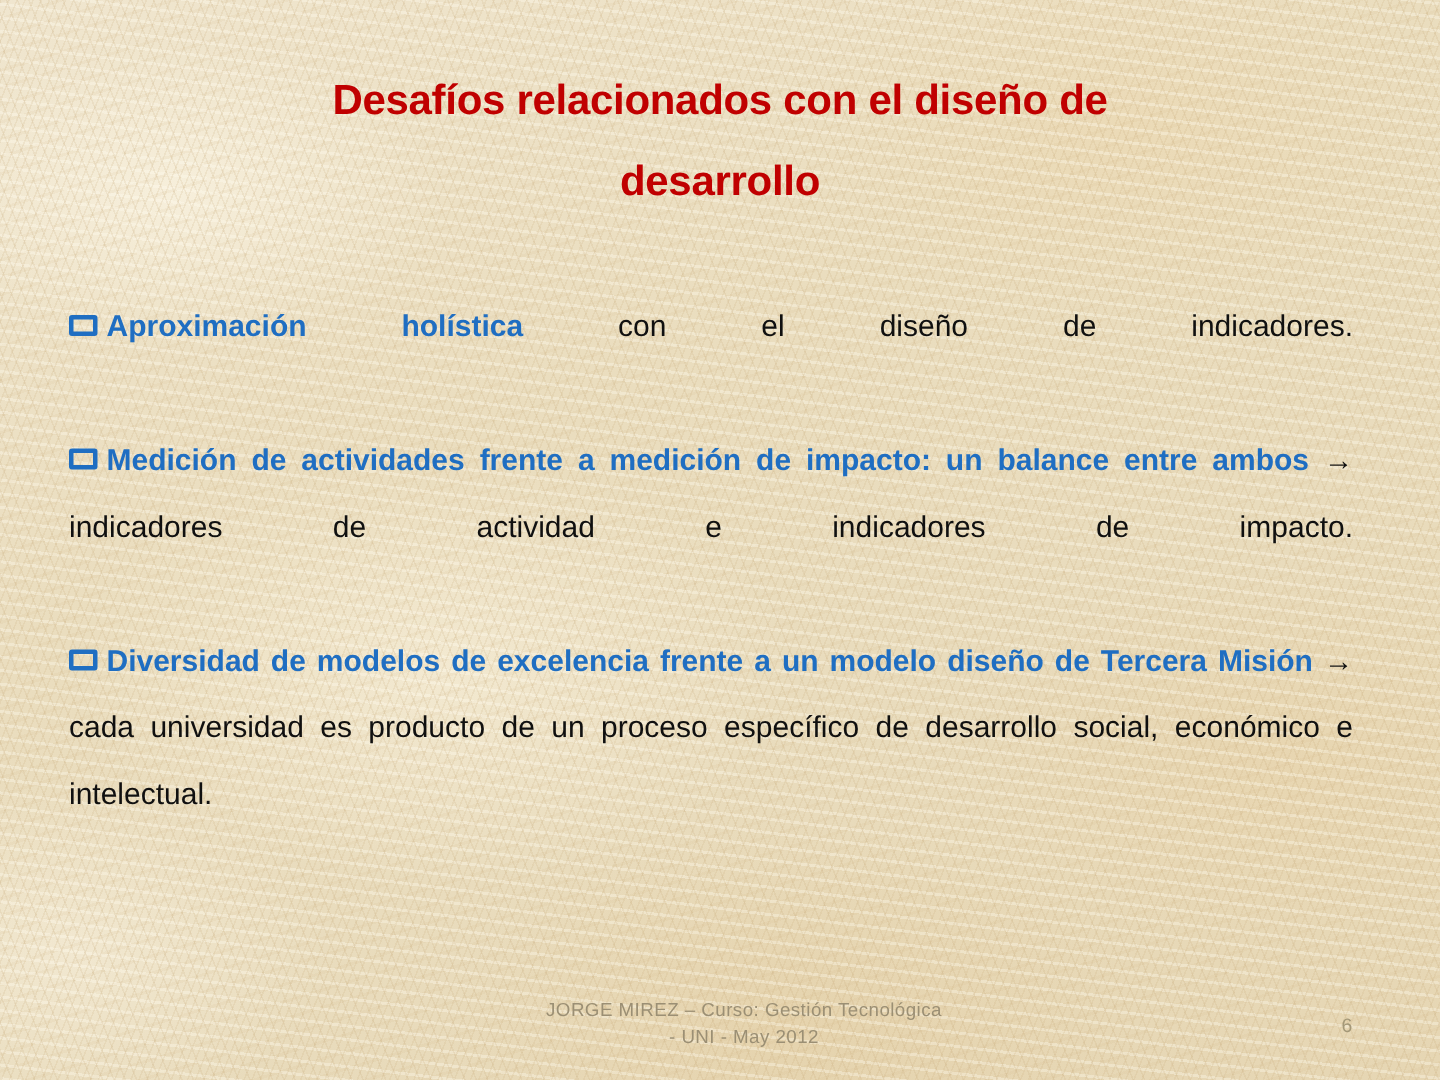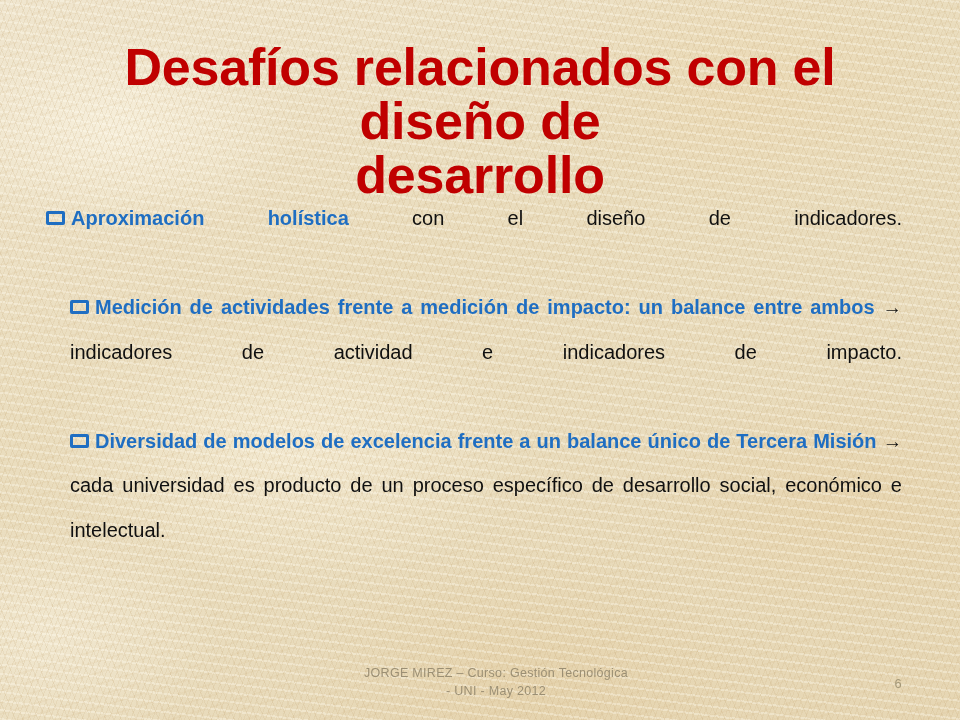--- a/index.html
+++ b/index.html
@@ -35,21 +35,21 @@
       linear-gradient(155deg, #f0e6cf 0%, #eaddbe 38%, #e9dcbd 62%, #e6d6b3 100%);
   }
 
   
   #title {
     position: absolute;
     left: 36px;
     top: 40px;
     width: 888px;
     text-align: center;
-    font-size: 52px;
+    font-size: 28px;
     font-weight: bold;
     line-height: 54px;
     color: #c00000;
     letter-spacing: -0.2px;
   }
 
   
   #body {
     position: absolute;
     left: 46px;
@@ -58,21 +58,21 @@
     font-size: 20px;
     line-height: 44.5px;
     color: #101010;
   }
 
   .para {
     margin: 0 0 0 0;
     text-align: justify;
     text-justify: inter-word;
   }
-  .para + .para { margin-top: 0px; margin-left: 24px; }
+  .para + .para { margin-top: 0px; }
 
   
   .para::after {
     content: "";
     display: inline-block;
     width: 100%;
   }
 
   .bullet-box {
     display: inline-block;
@@ -133,21 +133,21 @@
     <span>Desafíos relacionados con el diseño de</span><br>
     <span>desarrollo</span>
   </div>
 
   <div id="body">
 
     <p class="para"><span class="bullet-box"></span><span class="hl">Aproximación holística</span><span class="plain"> con el diseño de indicadores.</span></p>
 
     <p class="para"><span class="bullet-box"></span><span class="hl">Medición de actividades frente a medición de impacto: un balance entre ambos</span> <span class="arrow">→</span><span class="plain"> indicadores de actividad e indicadores de impacto.</span></p>
 
-    <p class="para"><span class="bullet-box"></span><span class="hl">Diversidad de modelos de excelencia frente a un balance único de Tercera Misión</span> <span class="arrow">→</span><span class="plain"> cada universidad es producto de un proceso específico de desarrollo social, económico e intelectual.</span></p>
+    <p class="para"><span class="bullet-box"></span><span class="hl">Diversidad de modelos de excelencia frente a un modelo diseño de Tercera Misión</span> <span class="arrow">→</span><span class="plain"> cada universidad es producto de un proceso específico de desarrollo social, económico e intelectual.</span></p>
 
   </div>
 
   <div id="footer">
     <span class="fline">JORGE MIREZ – Curso: Gestión Tecnológica</span>
     <span class="fline">- UNI - May 2012</span>
   </div>
 
   <div id="page-number">6</div>
 

